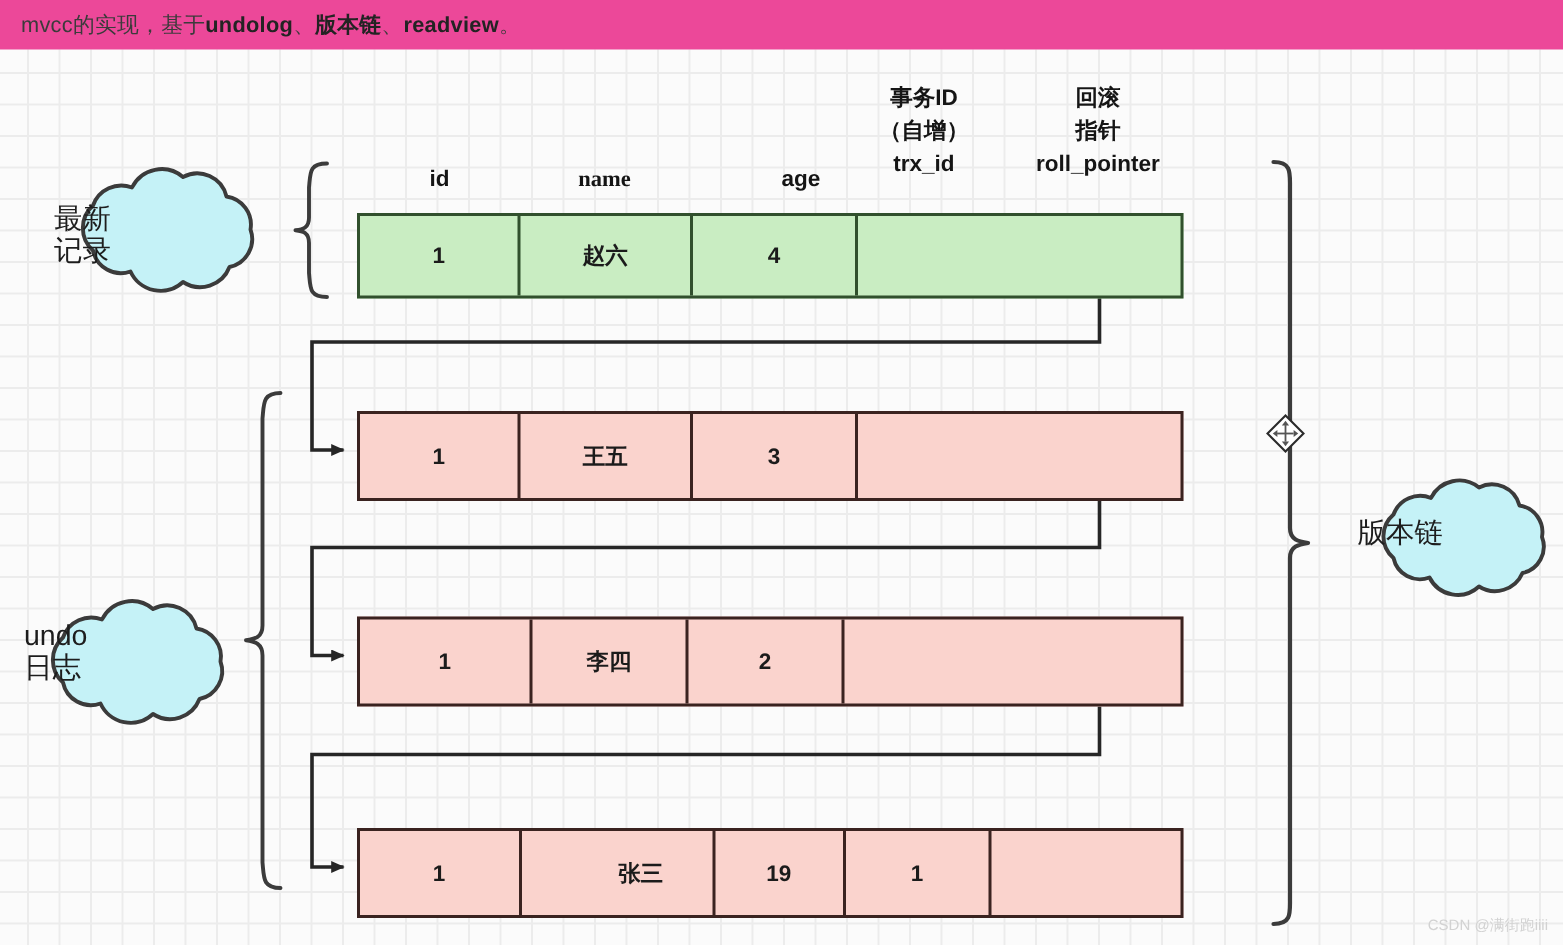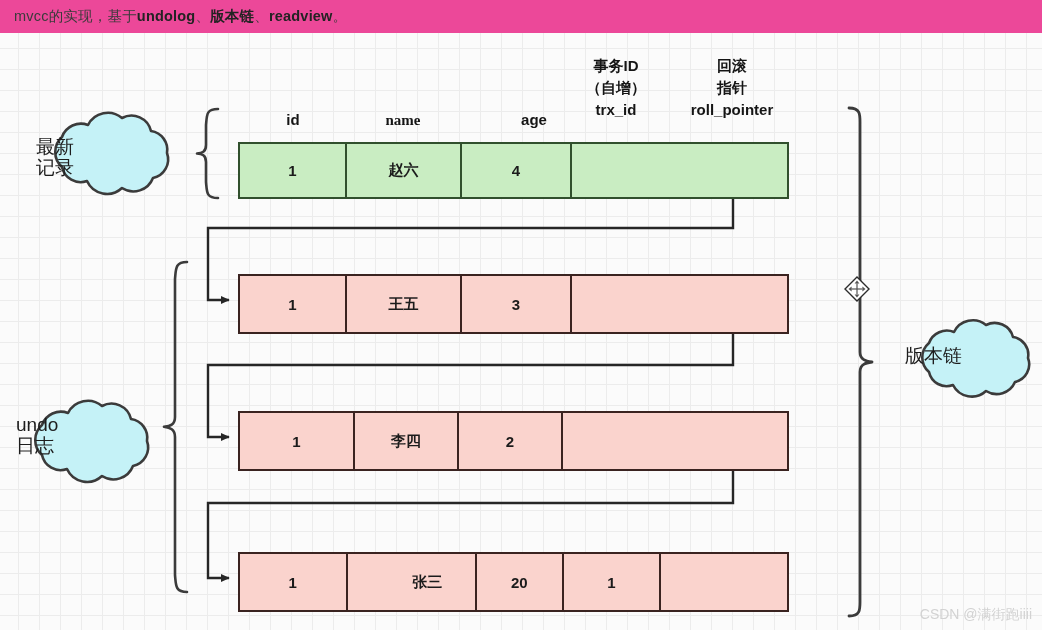--- a/index.html
+++ b/index.html
@@ -98,21 +98,21 @@
     line-height: 21px;
     z-index: 21;
     pointer-events: none;
   }
 
   
   #watermark {
     position: absolute;
     right: 10px;
     bottom: 6px;
-    font-size: 14px;
+    font-size: 10px;
     color: #d2d2d2;
     z-index: 30;
     white-space: nowrap;
   }
 
   
   #move-handle {
     position: absolute;
     left: 842px;
     top: 241px;
@@ -254,21 +254,21 @@
   <div class="record-row pink" style="left:238px; top:378px; width:551px; height:60px;">
     <div class="cell" style="width:115px;">1</div>
     <div class="cell" style="width:104px;">李四</div>
     <div class="cell" style="width:104px;">2</div>
     <div class="cell" style="width:135px;"></div>
   </div>
 
   <div class="record-row pink" style="left:238px; top:519px; width:551px; height:60px;">
     <div class="cell" style="width:115px;">1</div>
     <div class="cell" style="width:104px;margin-left:32px;">张三</div>
-    <div class="cell" style="width:93px;">20</div>
+    <div class="cell" style="width:93px;">19</div>
     <div class="cell" style="width:104px;">1</div>
     <div class="cell" style="width:135px;"></div>
   </div>
 
   <div class="cloud-label" style="left:36px; top:103px; width:110px;">
     <div>最新</div>
     <div>记录</div>
   </div>
 
   <div class="cloud-label" style="left:16px; top:381px; width:110px;">

